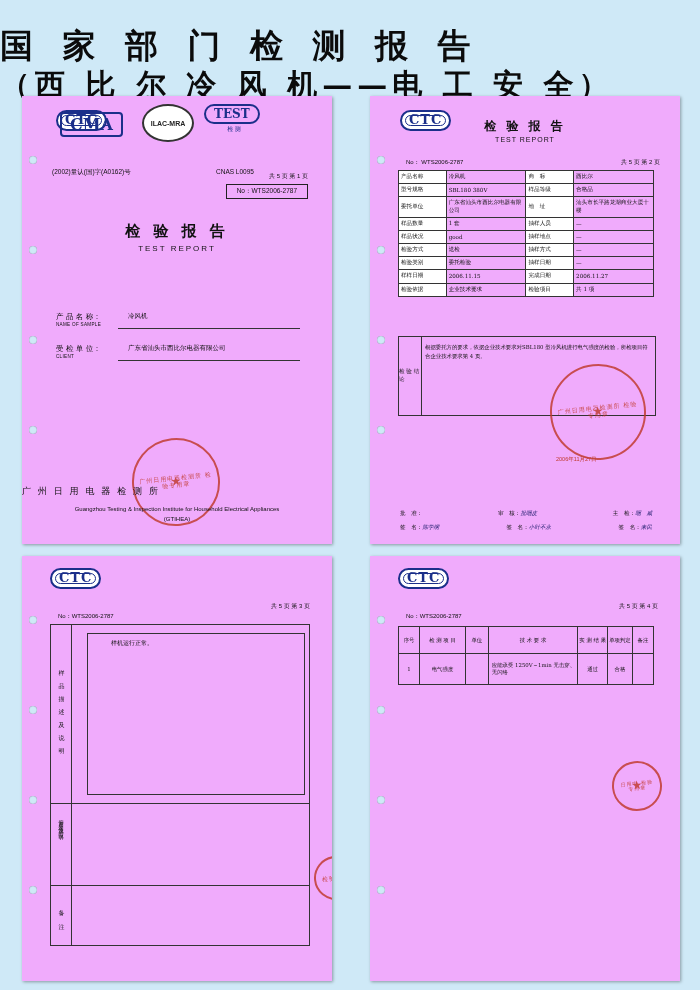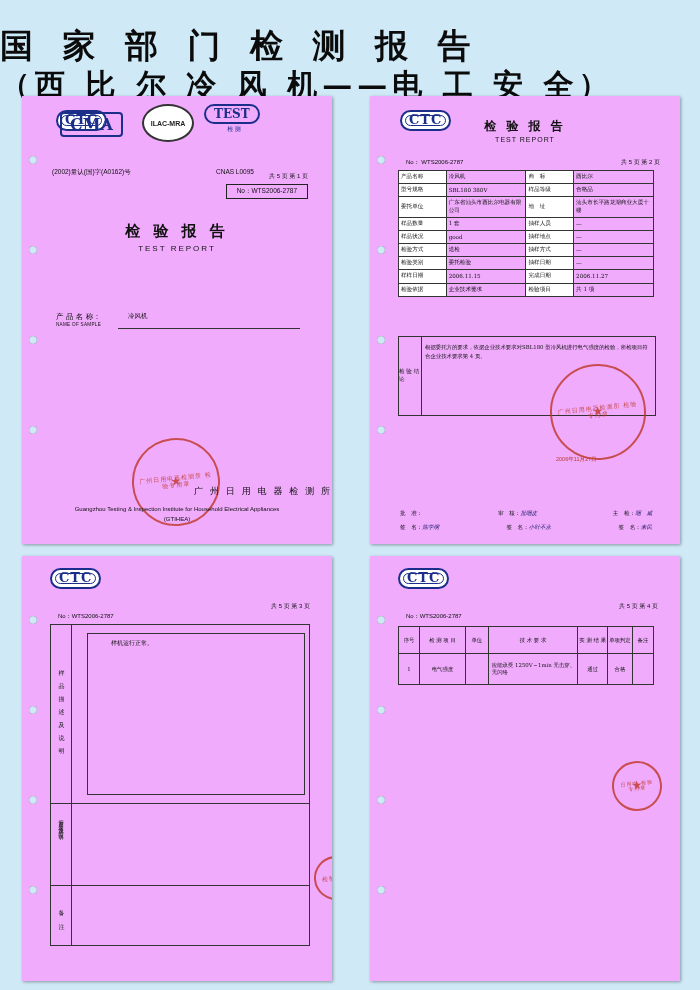--- a/index.html
+++ b/index.html
@@ -119,21 +119,21 @@
     padding:2px 10px;font-size:6.5px;color:#111;
   }
   .s1-pageline{position:absolute;right:24px;top:76px;font-size:6px;color:#111;}
   .s1-title{position:absolute;left:0;right:0;top:126px;text-align:center;font-size:15px;letter-spacing:4px;color:#111;font-weight:700;}
   .s1-title-en{position:absolute;left:0;right:0;top:148px;text-align:center;font-size:8px;letter-spacing:2px;color:#111;}
   .s1-field{position:absolute;left:34px;width:244px;}
   .s1-label{font-size:7.5px;color:#111;display:block;}
   .s1-label-en{font-size:4.6px;color:#111;display:block;letter-spacing:.3px;}
   .s1-value{position:absolute;left:72px;top:0;font-size:6.5px;color:#111;}
   .s1-rule{position:absolute;left:62px;right:0;bottom:-2px;border-bottom:1px solid #333;}
-  .s1-foot{position:absolute;left:0;right:0;bottom:46px;text-align:right;font-size:9px;color:#111;letter-spacing:2px;}
+  .s1-foot{position:absolute;left:0;right:0;bottom:46px;text-align:left;font-size:9px;color:#111;letter-spacing:2px;}
   .s1-foot-en{position:absolute;left:0;right:0;bottom:32px;text-align:center;font-size:6px;color:#111;}
   .s1-foot-en2{position:absolute;left:0;right:0;bottom:22px;text-align:center;font-size:6px;color:#111;}
 
   
   .s2-head-title{position:absolute;left:0;right:0;top:22px;text-align:center;font-size:12px;letter-spacing:3px;color:#111;font-weight:700;}
   .s2-head-en{position:absolute;left:0;right:0;top:40px;text-align:center;font-size:7px;letter-spacing:1px;color:#111;}
   .s2-no{position:absolute;left:36px;top:62px;font-size:6px;color:#111;}
   .s2-page{position:absolute;right:20px;top:62px;font-size:6px;color:#111;}
   table.rep{
     position:absolute;left:28px;top:74px;width:256px;
@@ -211,20 +211,26 @@
     <div class="s1-title cn">检 验 报 告</div>
     <div class="s1-title-en">TEST REPORT</div>
 
     <div class="s1-field" style="top:207px;margin-top:9px;">
       <span class="s1-label cn">产 品 名 称：</span>
       <span class="s1-label-en">NAME OF SAMPLE</span>
       <span class="s1-value cn">冷风机</span>
       <span class="s1-rule"></span>
     </div>
 
+    <div class="s1-field" style="top:248px;">
+      <span class="s1-label cn">受 检 单 位：</span>
+      <span class="s1-label-en">CLIENT</span>
+      <span class="s1-value cn">广东省汕头市西比尔电器有限公司</span>
+      <span class="s1-rule"></span>
+    </div>
 
 
     <div class="stamp" style="left:110px;top:342px;width:84px;height:84px;">
       <span class="star">★</span>
       <span class="ring-txt">广州日用电器检测所 检验专用章</span>
     </div>
 
     <div class="s1-foot cn">广 州 日 用 电 器 检 测 所</div>
     <div class="s1-foot-en">Guangzhou Testing &amp; Inspection Institute for Household Electrical Appliances</div>
     <div class="s1-foot-en2">(GTIHEA)</div>

